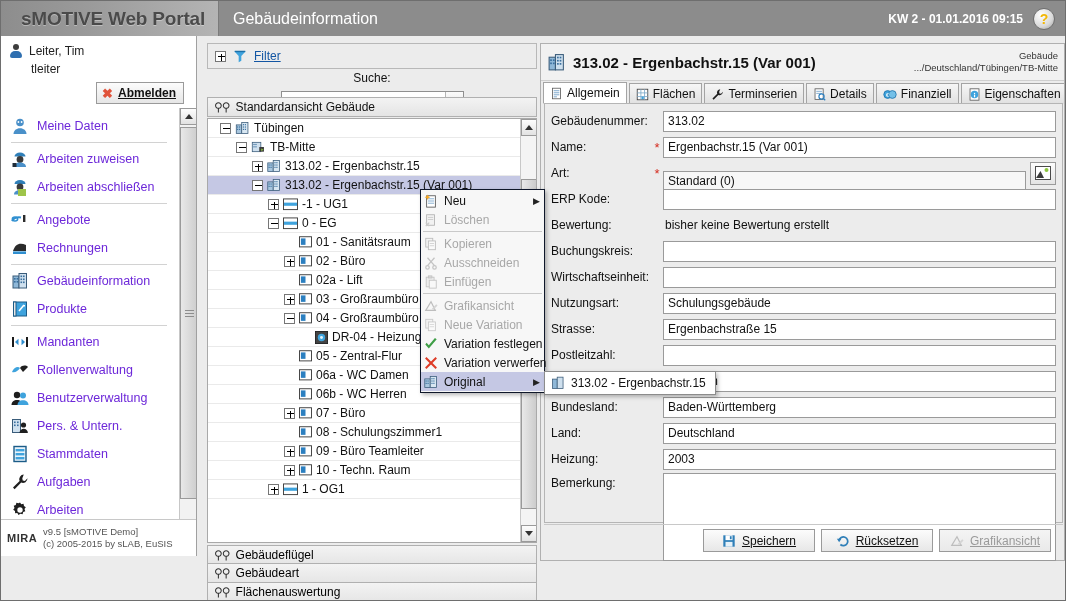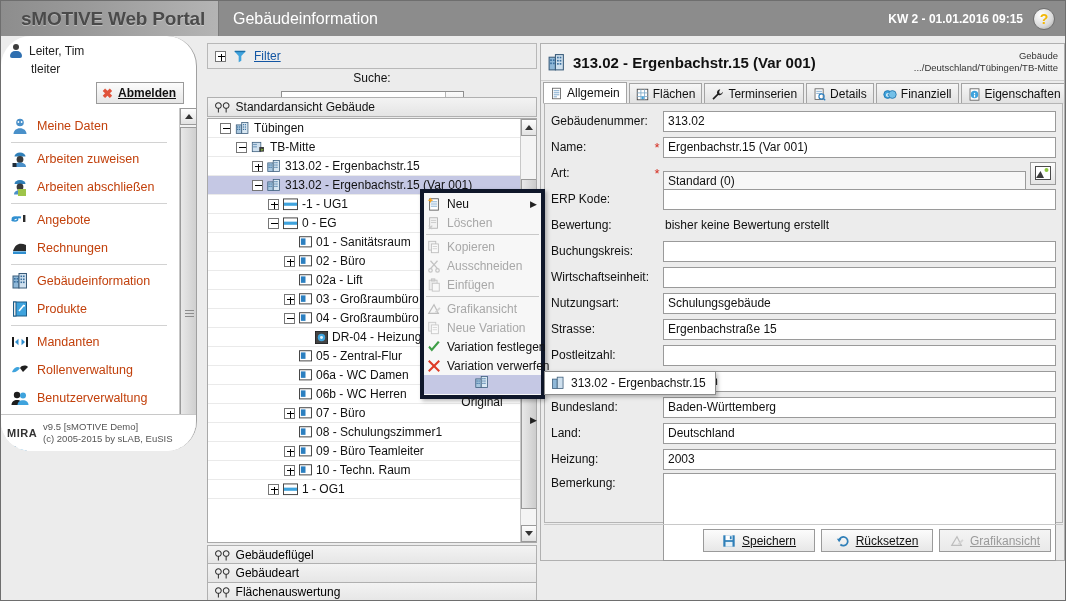--- a/index.html
+++ b/index.html
@@ -49,46 +49,45 @@
     width:22px; height:22px; border-radius:50%;
     background:radial-gradient(circle at 35% 30%,#ffffff 0%,#d9d9d9 60%,#9b9b9b 100%);
     border:1px solid #6f6f6f;
     color:#f2b705; font-weight:bold; font-size:14px;
     display:flex; align-items:center; justify-content:center;
     cursor:pointer;
   }
 
   
   .sidebar {
-    position:absolute; left:0; top:35px; width:196px; height:415px;
+    position:absolute; left:0; top:35px; width:196px; height:520px;
     background:#ffffff;
     border-right:1px solid #a0a0a0;
     overflow:hidden;
-    border-radius:30px;
   }
   .userbox { padding:8px 8px 4px 8px; position:relative; }
   .userline { display:flex; align-items:center; gap:6px; color:#222; font-size:12px;}
   .userline2 { padding-left:22px; margin-top:4px; color:#222; font-size:12px;}
   .logoutwrap { display:flex; justify-content:flex-end; margin-top:6px; padding-right:4px;}
   .logoutbtn {
     border:1px solid #9a9a9a; background:linear-gradient(to bottom,#fcfcfc,#e6e6e6);
     padding:3px 7px 3px 5px; display:flex; align-items:center; gap:5px;
     font-size:12px; color:#111; cursor:pointer;
   }
   .logoutbtn u { text-decoration:underline; font-weight:bold;}
 
   .navarea { position:relative; height:440px; }
   .navlist {
     position:absolute; left:0; top:0; width:178px; height:440px;
     overflow:hidden; padding-top:4px;
   }
   .navitem {
     display:flex; align-items:center; gap:8px;
     padding:5px 13px 5px 10px;
-    color:#c2410c; font-size:12.5px; cursor:pointer;
+    color:#6d28d9; font-size:12.5px; cursor:pointer;
     white-space:nowrap;
   }
   .navsep { height:1px; background:#d2d2d2; margin:2px 12px 2px 10px; }
 
   .ico { width:18px; height:18px; flex:0 0 18px; position:relative; display:inline-block; }
 
   
   .sbscroll {
     position:absolute; right:0; top:0; width:17px; height:440px;
     background:#f2f2f2; border-left:1px solid #c7c7c7;
@@ -275,30 +274,30 @@
   .dots {
     width:22px;height:19px;border:1px solid #a5a5a5;
     background:linear-gradient(to bottom,#fbfbfb,#e5e5e5);
     font-size:11px; display:flex;align-items:center;justify-content:center;cursor:pointer; color:#555;
   }
   .funnelbtn { width:24px;height:20px; display:flex;align-items:center;justify-content:center;cursor:pointer;}
 
   
   .ctxmenu {
     position:absolute; left:419px; top:188px; width:125px;
-    background:#f7f7f7; border:4px solid #0f172a;
+    background:#f7f7f7; border:1px solid #0f172a;
     box-shadow:2px 2px 4px rgba(0,0,0,0.28);
     z-index:60; padding:1px 0;
   }
   .ctxitem {
     height:19px; display:flex; align-items:center; gap:6px;
     padding:0 4px 0 3px; font-size:12px; color:#111; cursor:pointer; white-space:nowrap;
   }
   .ctxitem.dis { color:#a8a8a8; cursor:default;}
-  .ctxitem.hl { background:#c5c8e4;flex-direction:column; }
+  .ctxitem.hl { background:#c5c8e4; }
   .ctxitem .sub { margin-left:auto; font-size:9px; color:#222;}
   .ctxsep { height:1px; background:#c9c9c9; margin:2px 2px;}
 
   .submenu {
     position:absolute; left:543px; top:370px; width:172px; height:24px;
     background:#fff; border:1px solid #8c8c8c;
     box-shadow:2px 2px 4px rgba(0,0,0,0.25);
     display:flex; align-items:center; gap:6px; padding-left:6px;
     font-size:12px; color:#111; z-index:70; cursor:pointer;
   }

